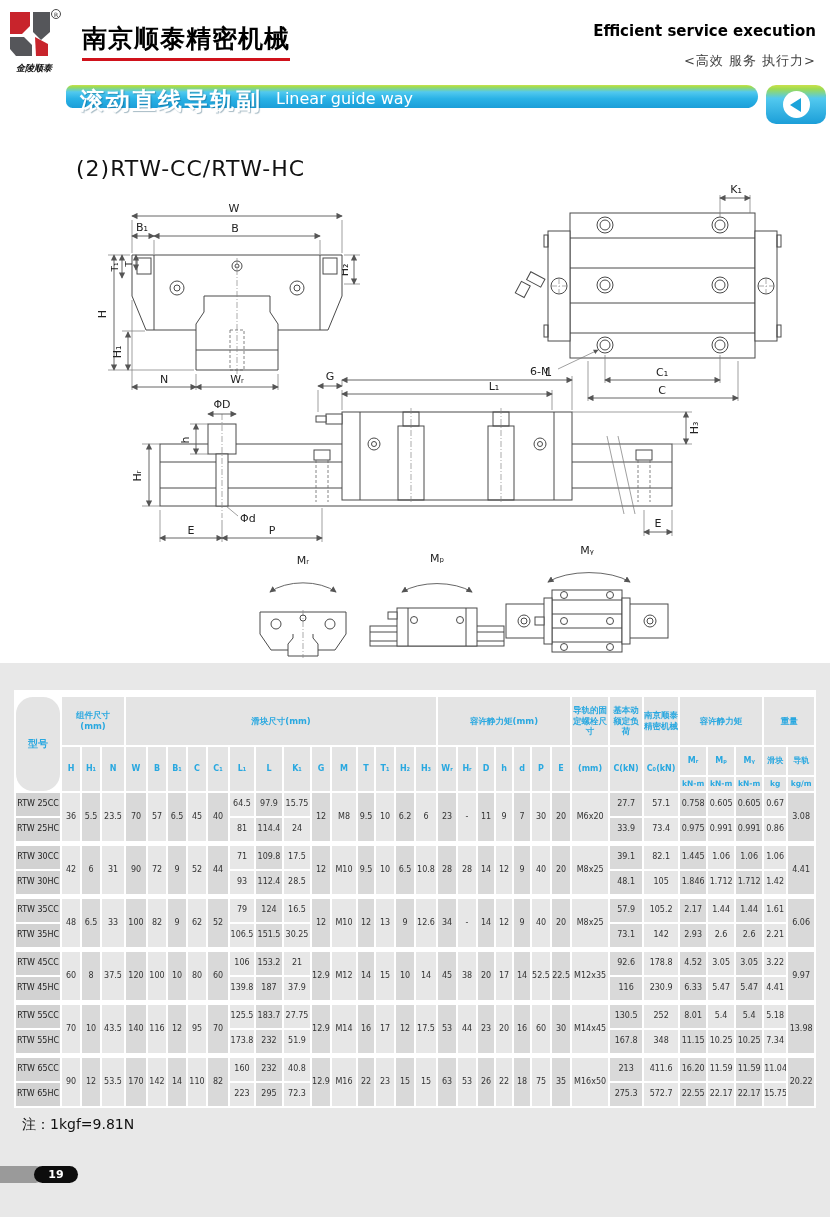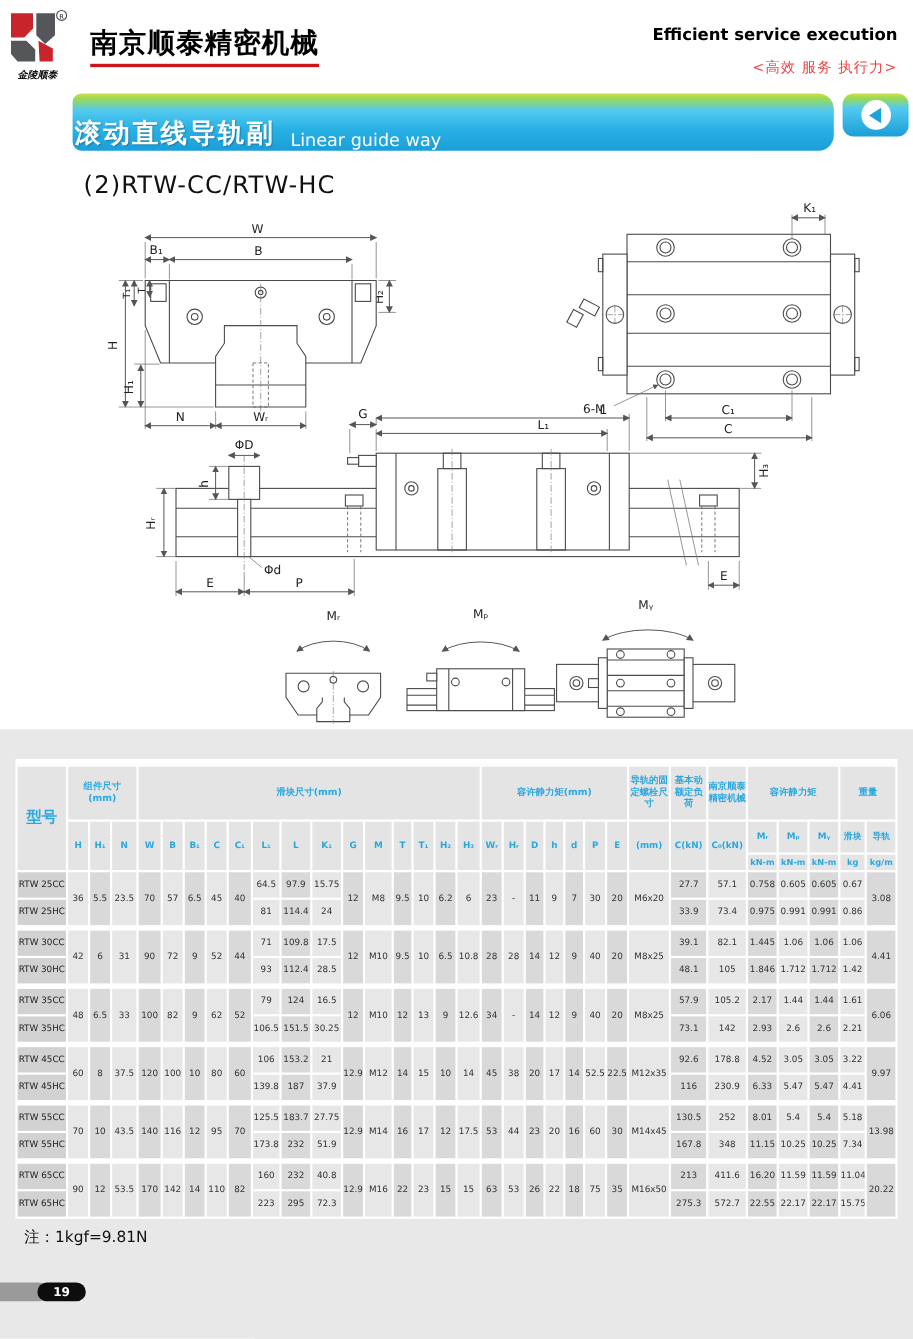--- a/index.html
+++ b/index.html
@@ -5,26 +5,26 @@
   html,body{margin:0;padding:0;}
   body{
     width:830px;height:1217px;position:relative;background:#ffffff;
     font-family:"DejaVu Sans","Liberation Sans",sans-serif;color:#222;overflow:hidden;
   }
   .abs{position:absolute;}
   
   .logo-sub{font-size:9px;font-weight:bold;font-style:italic;width:64px;text-align:center;color:#111;}
   .company{font-size:25px;font-weight:bold;color:#000;border-bottom:3px solid #d0121b;padding-bottom:3px;letter-spacing:1px;}
   .slogan-en{font-size:15px;font-weight:bold;color:#000;text-align:right;width:260px;letter-spacing:0px;}
-  .slogan-cn{font-size:13px;color:#ef4444;text-align:right;width:260px;margin-top:6px;letter-spacing:1px;}
+  .slogan-cn{font-size:13px;color:#404040;text-align:right;width:260px;margin-top:6px;letter-spacing:1px;}
   
   .banner{
-    left:66px;top:85px;width:692px;height:52px;border-radius:8px 14px 14px 8px;
+    left:66px;top:85px;width:692px;height:23px;border-radius:8px 14px 14px 8px;
     background:linear-gradient(180deg,#cbe14a 0%,#9edb52 8%,#52c9ef 30%,#29b2e6 60%,#1b9ed8 100%);
-    display:flex;align-items:flex-end;padding-left:2px;box-sizing:border-box;
+    display:flex;align-items:flex-start;padding-left:14px;box-sizing:border-box;
   }
   .banner-cn{font-size:24px;font-weight:bold;color:#fff;letter-spacing:2px;text-shadow:1px 1px 1px rgba(0,60,90,.35);}
   .banner-en{font-size:16px;color:#fff;margin-left:14px;margin-top:4px;}
   .back-btn{
     left:766px;top:85px;width:60px;height:39px;border-radius:10px;
     background:linear-gradient(180deg,#cbe14a 0%,#9edb52 10%,#52c9ef 34%,#1b9ed8 100%);
     display:flex;align-items:center;justify-content:center;cursor:pointer;
   }
   .back-circle{width:27px;height:27px;border-radius:50%;background:#fff;display:flex;align-items:center;justify-content:center;}
   .back-tri{width:0;height:0;border-top:7px solid transparent;border-bottom:7px solid transparent;border-right:11px solid #1ba3da;margin-right:2px;}
@@ -37,21 +37,21 @@
   .dim{stroke:#555;stroke-width:0.9;fill:none;marker-start:url(#arr);marker-end:url(#arr);}
   .ext{stroke:#777;stroke-width:0.7;fill:none;}
   .cl{stroke:#888;stroke-width:0.7;fill:none;stroke-dasharray:6 2 1 2;}
   .hid{stroke:#666;stroke-width:0.8;fill:none;stroke-dasharray:3 2;}
   
   .gray-panel{left:0;top:663px;width:830px;height:554px;background:#e8e8e8;}
   .white-strip{left:14px;top:690px;width:802px;height:5px;background:#fff;}
   table.spec{border-collapse:separate;border-spacing:2px;background:#fff;table-layout:fixed;width:802px;font-size:8px;color:#333;}
   table.spec th{background:#e4e4e4;color:#29a8e0;font-weight:bold;padding:1px 0;line-height:1.25;text-align:center;overflow:hidden;}
   th.grp{font-size:8.5px;height:46px;}
-  th.model-h{font-size:14px;}
+  th.model-h{font-size:10px;border-radius:17px;}
   th.dimh{font-size:8px;height:26px;}
   th.unit{font-size:7.5px;height:12px;}
   table.spec td{text-align:center;padding:1px 0;line-height:1.3;height:21px;overflow:hidden;}
   td.dk{background:#d9d9d9;}
   td.lt{background:#e7e7e7;}
   td.model{background:#d2d2d2;text-align:left;padding-left:3px;white-space:nowrap;color:#222;}
   tr.sp td{background:transparent;height:1px;padding:0;line-height:0;}
   .note{left:22px;top:1116px;font-size:14px;color:#111;}
   .foot-bar{left:0;top:1166px;width:44px;height:17px;background:#9a9a9a;border-radius:0 9px 9px 0;}
   .foot-pill{left:34px;top:1166px;width:44px;height:17px;background:#0d0d0d;border-radius:9px;color:#fff;

